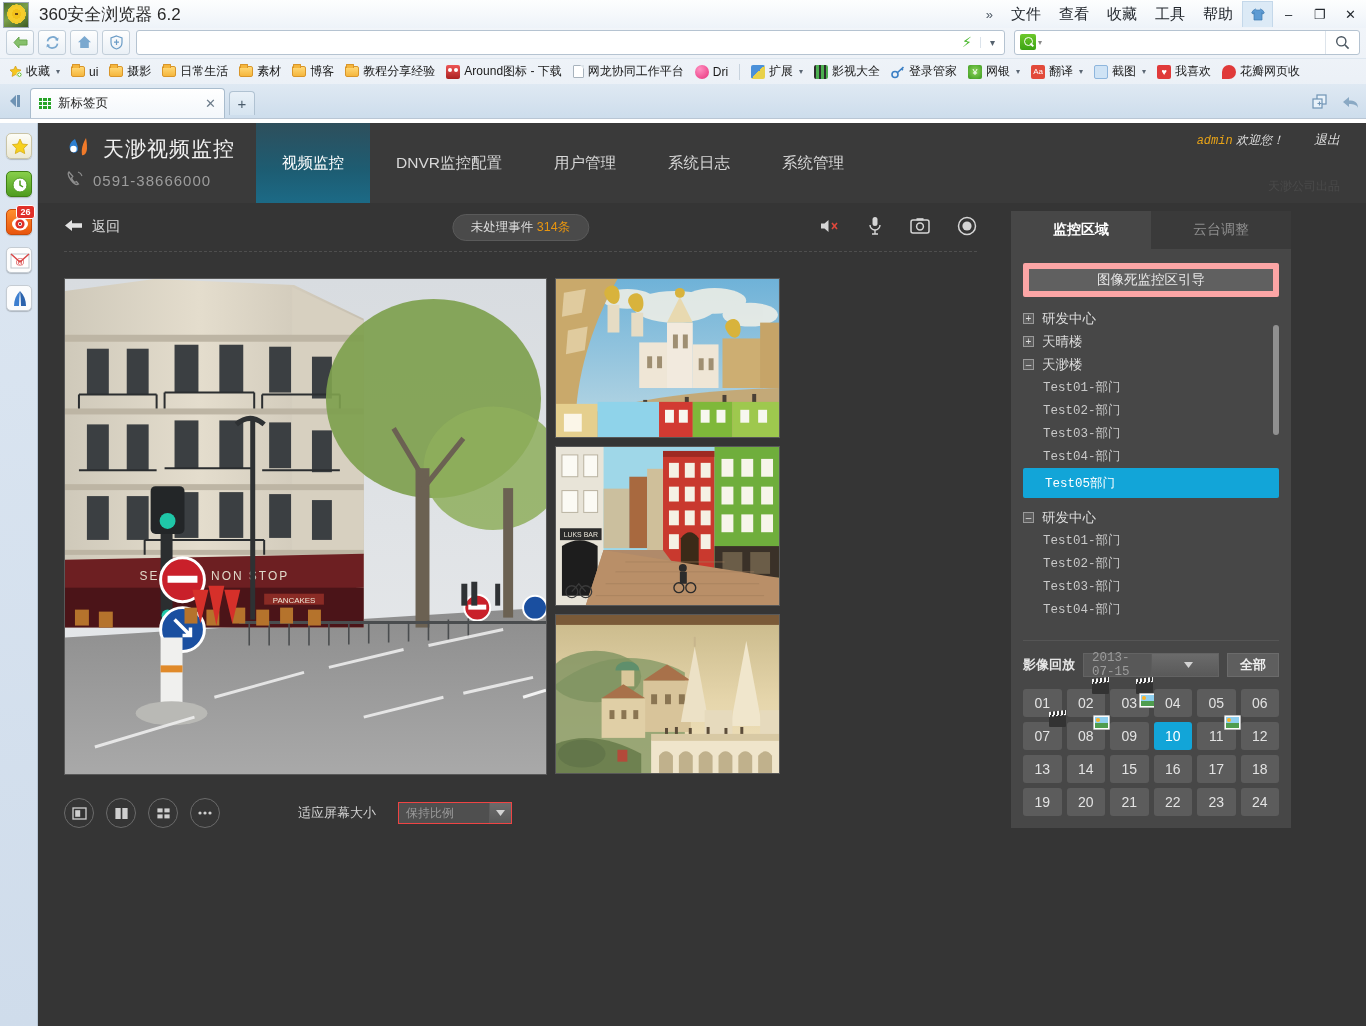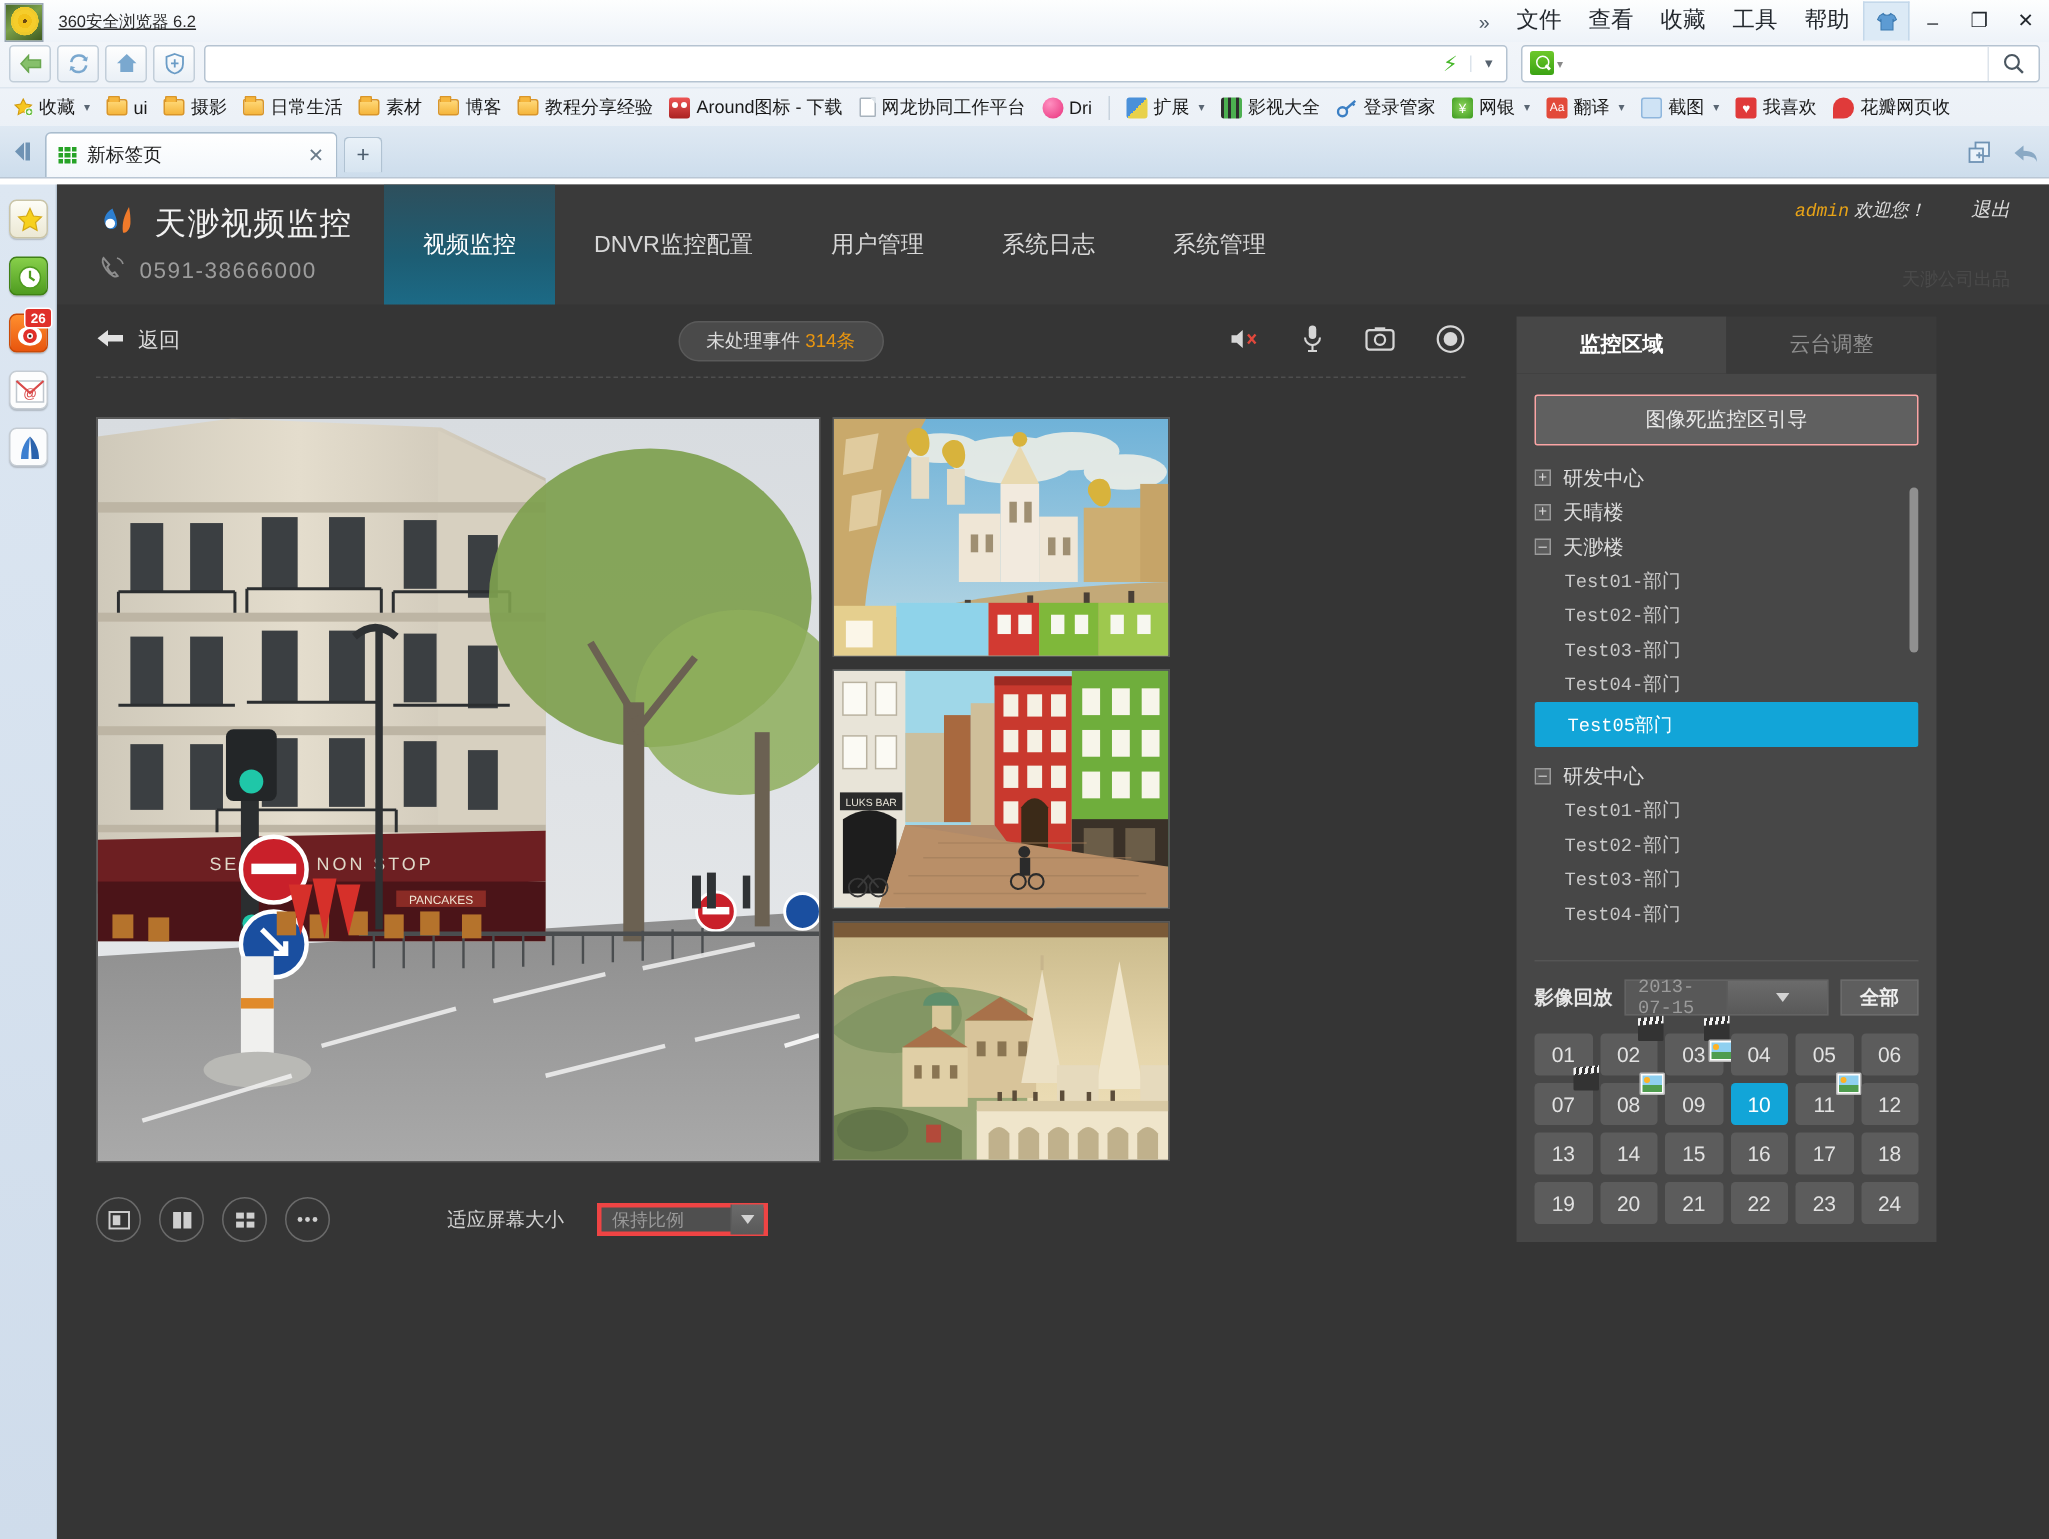--- a/index.html
+++ b/index.html
@@ -30,21 +30,21 @@
       radial-gradient(circle at 52% 46%, #6d4a12 0 7%, #f2c21a 7% 26%, transparent 26%),
       radial-gradient(circle at 52% 46%, #f5cd2b 0 42%, transparent 42%),
       linear-gradient(145deg,#4a6b2a,#7ba04a 45%,#3d5a20);
     position:relative; overflow:hidden;
   }
   .app-logo::before{
     content:""; position:absolute; inset:0;
     background:
       radial-gradient(ellipse at 52% 46%, transparent 0 30%, rgba(245,205,43,.95) 30% 52%, transparent 53%);
   }
-  .win-title { margin-left:10px; color:#2a2a2a; font-size:11px;text-decoration:underline; }
+  .win-title { margin-left:10px; color:#2a2a2a; font-size:17px; }
   .title-right { position:absolute; right:0; top:0; height:28px; display:flex; align-items:center; }
   .tr-chev { color:#4f5a66; font-size:13px; padding:0 9px; }
   .tr-menu { color:#23282e; font-size:15px; padding:0 9px; line-height:28px; }
   .win-btn {
     width:31px;height:26px;display:flex;align-items:center;justify-content:center;
     color:#23282e; font-size:13px;
   }
   .win-btn.shirt { background:#dceaf6; border:1px solid #c4d8ea; border-bottom:none;}
 
   
@@ -160,30 +160,30 @@
   .vcol{display:flex;flex-direction:column;gap:8px;}
   .vthumb{width:225px;height:160px;border:1px solid #585858;overflow:hidden;position:relative;}
 
   
   .ph{position:absolute;inset:0;}
 
   
   .bottom-bar{margin:23px 26px 0 26px;display:flex;align-items:center;gap:12px;}
   .rb{width:30px;height:30px;border-radius:50%;border:1px solid #6a6a6a;display:flex;align-items:center;justify-content:center;color:#ccc;}
   .fit-label{margin-left:66px;color:#d2d2d2;font-size:13px;}
-  .sel-wrap{margin-left:10px;width:114px;height:22px;display:flex;align-items:center;background:#4f4f4f;border:3px solid #ef4444;}
+  .sel-wrap{margin-left:10px;width:114px;height:22px;display:flex;align-items:center;background:#4f4f4f;border:1px solid #ef4444;}
   .sel-val{flex:1;padding-left:7px;color:#9a9a9a;font-size:12px;}
   .sel-arrow{width:22px;height:20px;background:linear-gradient(#6b6b6b,#595959);border-left:1px solid #5c5c5c;display:flex;align-items:center;justify-content:center;}
 
   
   .rtabs{display:flex;height:38px;}
   .rtab{flex:1;display:flex;align-items:center;justify-content:center;font-size:14px;color:#8e8e8e;background:#3a3a3a;}
   .rtab.active{background:#474747;color:#fff;font-weight:bold;}
   .rpanel{background:#474747;padding:14px 12px 12px 12px;}
-  .guide-btn{height:34px;background:#606060;border:1px solid #fca5a5;border-radius:2px;
+  .guide-btn{height:34px;background:#606060;border:6px solid #fca5a5;border-radius:2px;
              display:flex;align-items:center;justify-content:center;color:#e8e8e8;font-size:13.5px;}
   .tree{margin-top:10px;height:325px;overflow:hidden;position:relative;}
   .tnode{display:flex;align-items:center;gap:8px;height:23px;color:#dcdcdc;font-size:13.5px;}
   .texp{width:11px;height:11px;border:1px solid #9a9a9a;background:#5c5c5c;display:flex;align-items:center;justify-content:center;
         font-size:10px;line-height:9px;color:#ddd;}
   .tleaf{height:23px;margin:0 0 0 20px;display:flex;align-items:center;color:#c9c9c9;
          font-family:"Liberation Mono","DejaVu Sans Mono",monospace;font-size:12.5px;}
   .tleaf.sel{background:#12a5d8;color:#fff;margin-left:0;padding-left:22px;height:30px;border-radius:2px;}
   .tree-scroll{position:absolute;right:0;top:18px;width:6px;height:110px;background:#909090;border-radius:3px;}
   .tdivider{border-top:1px solid #555;margin:8px 0 0 0;}

